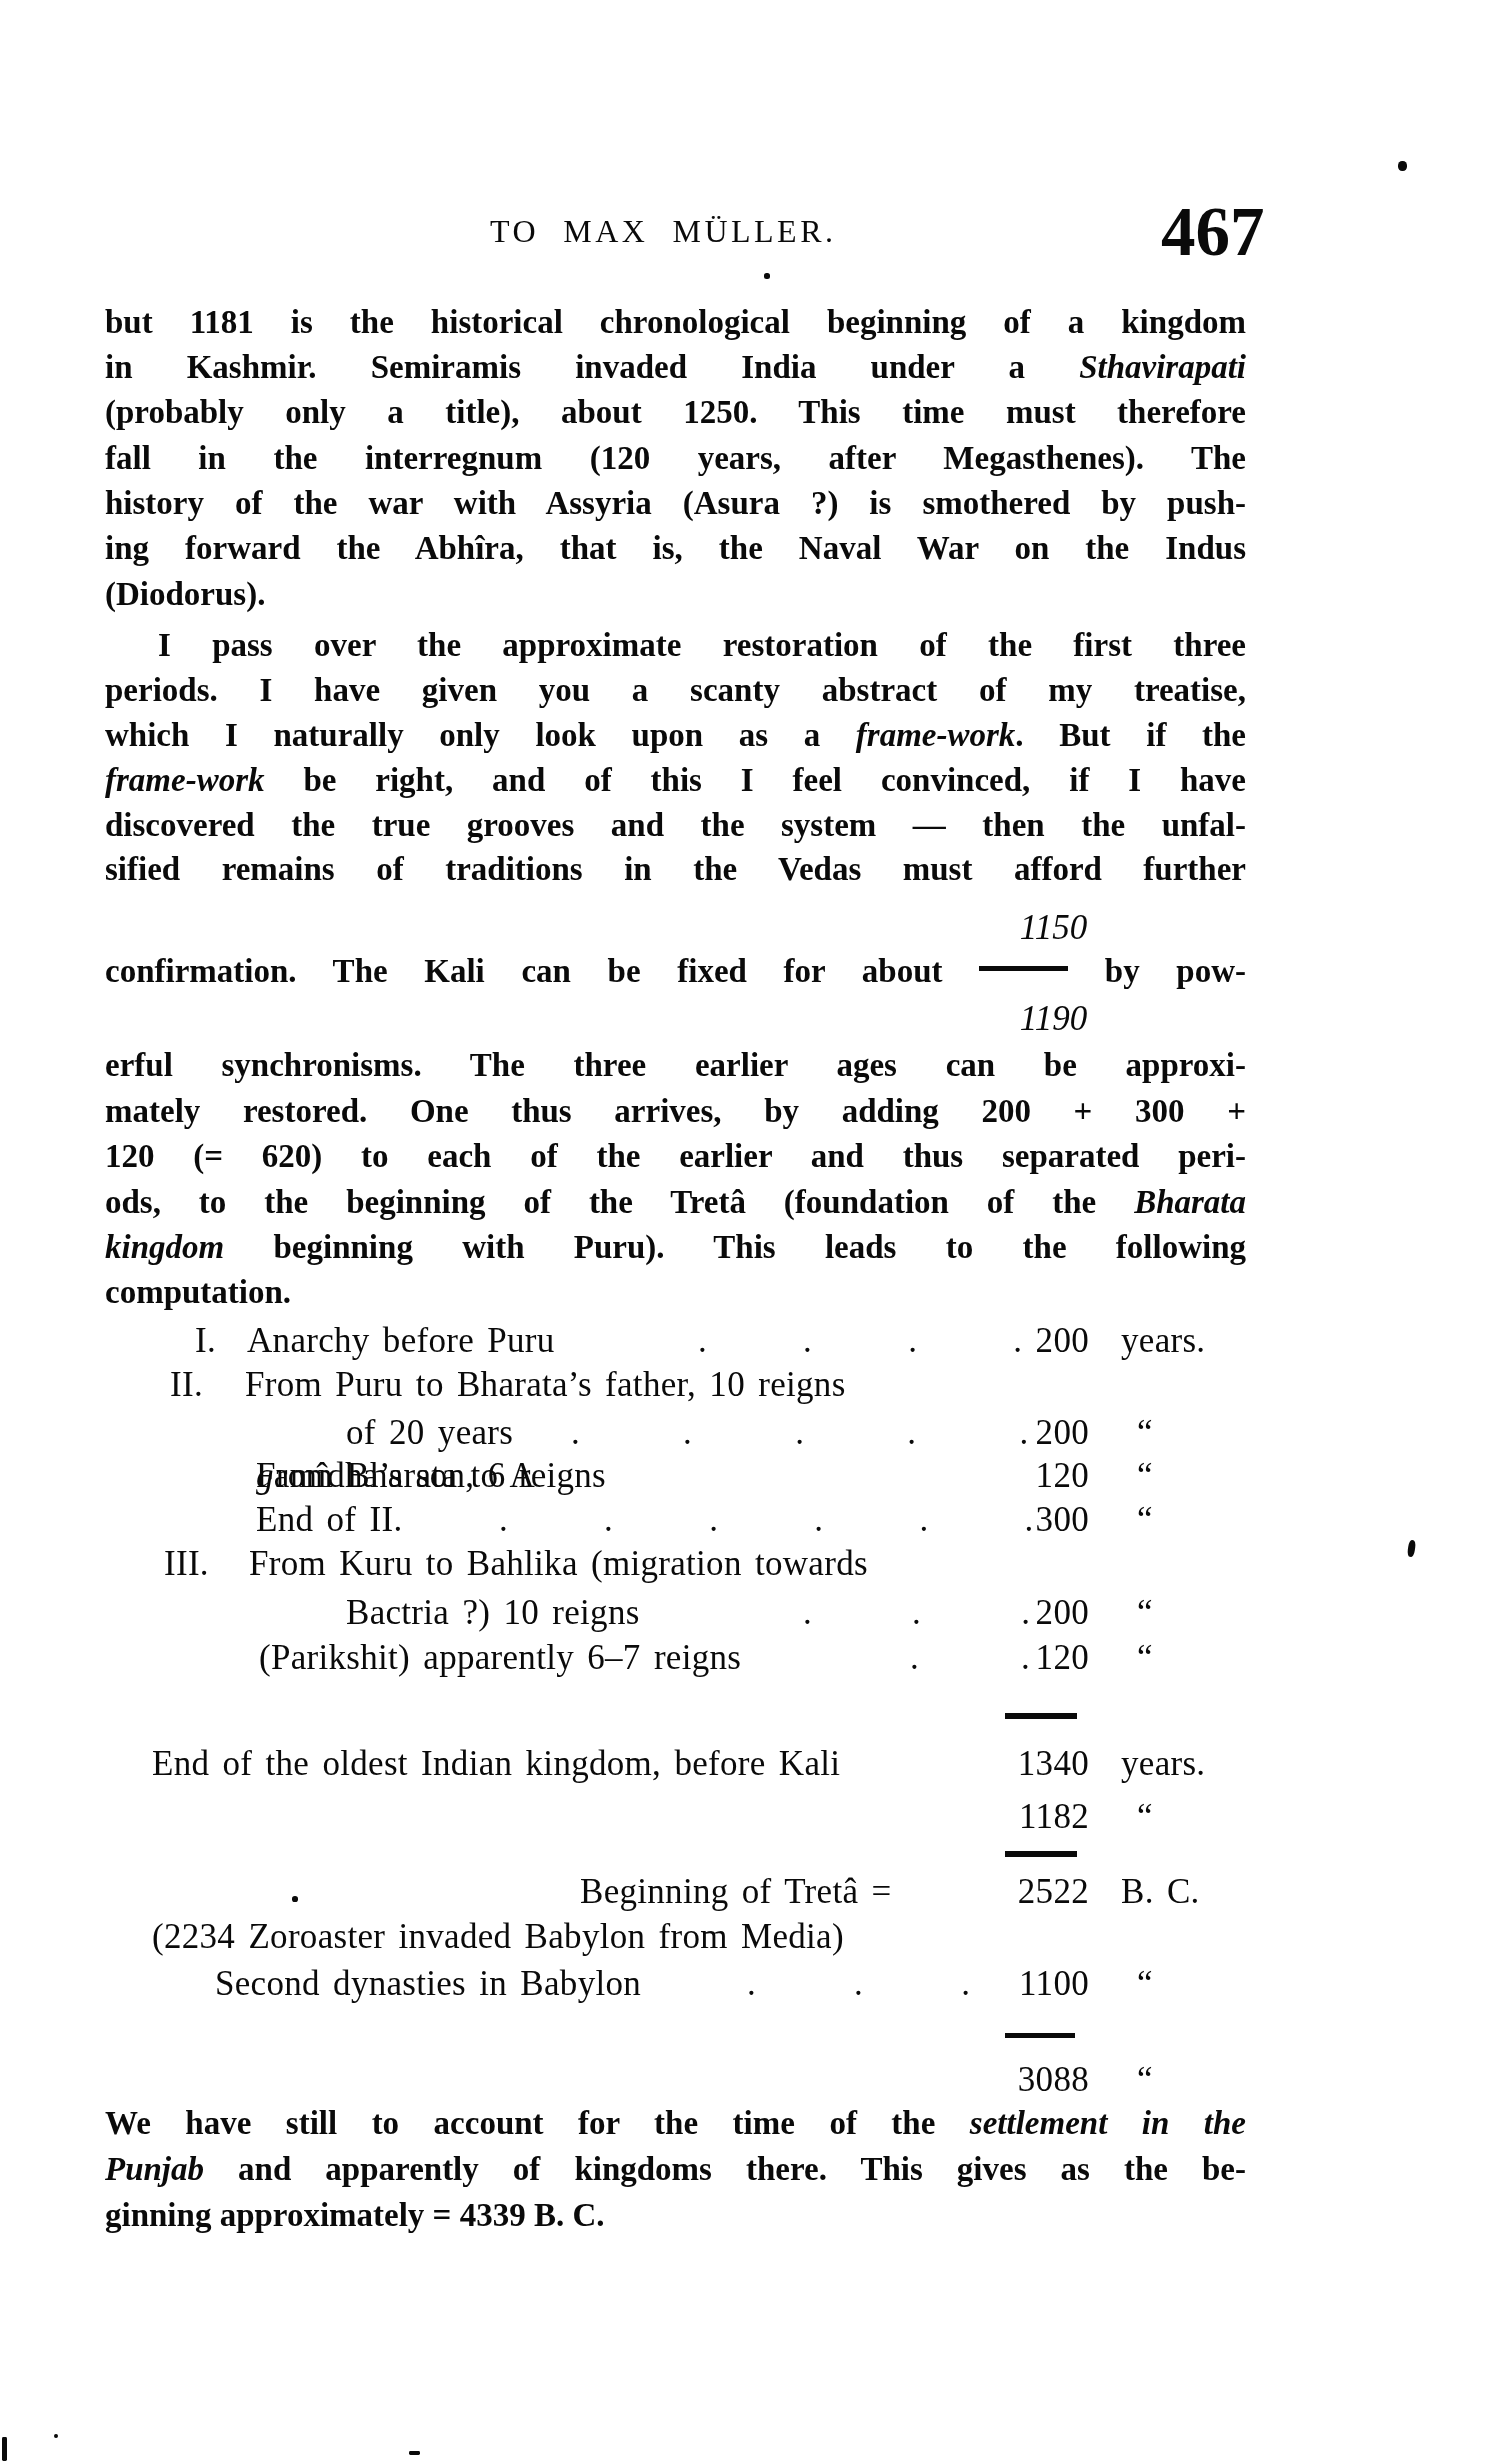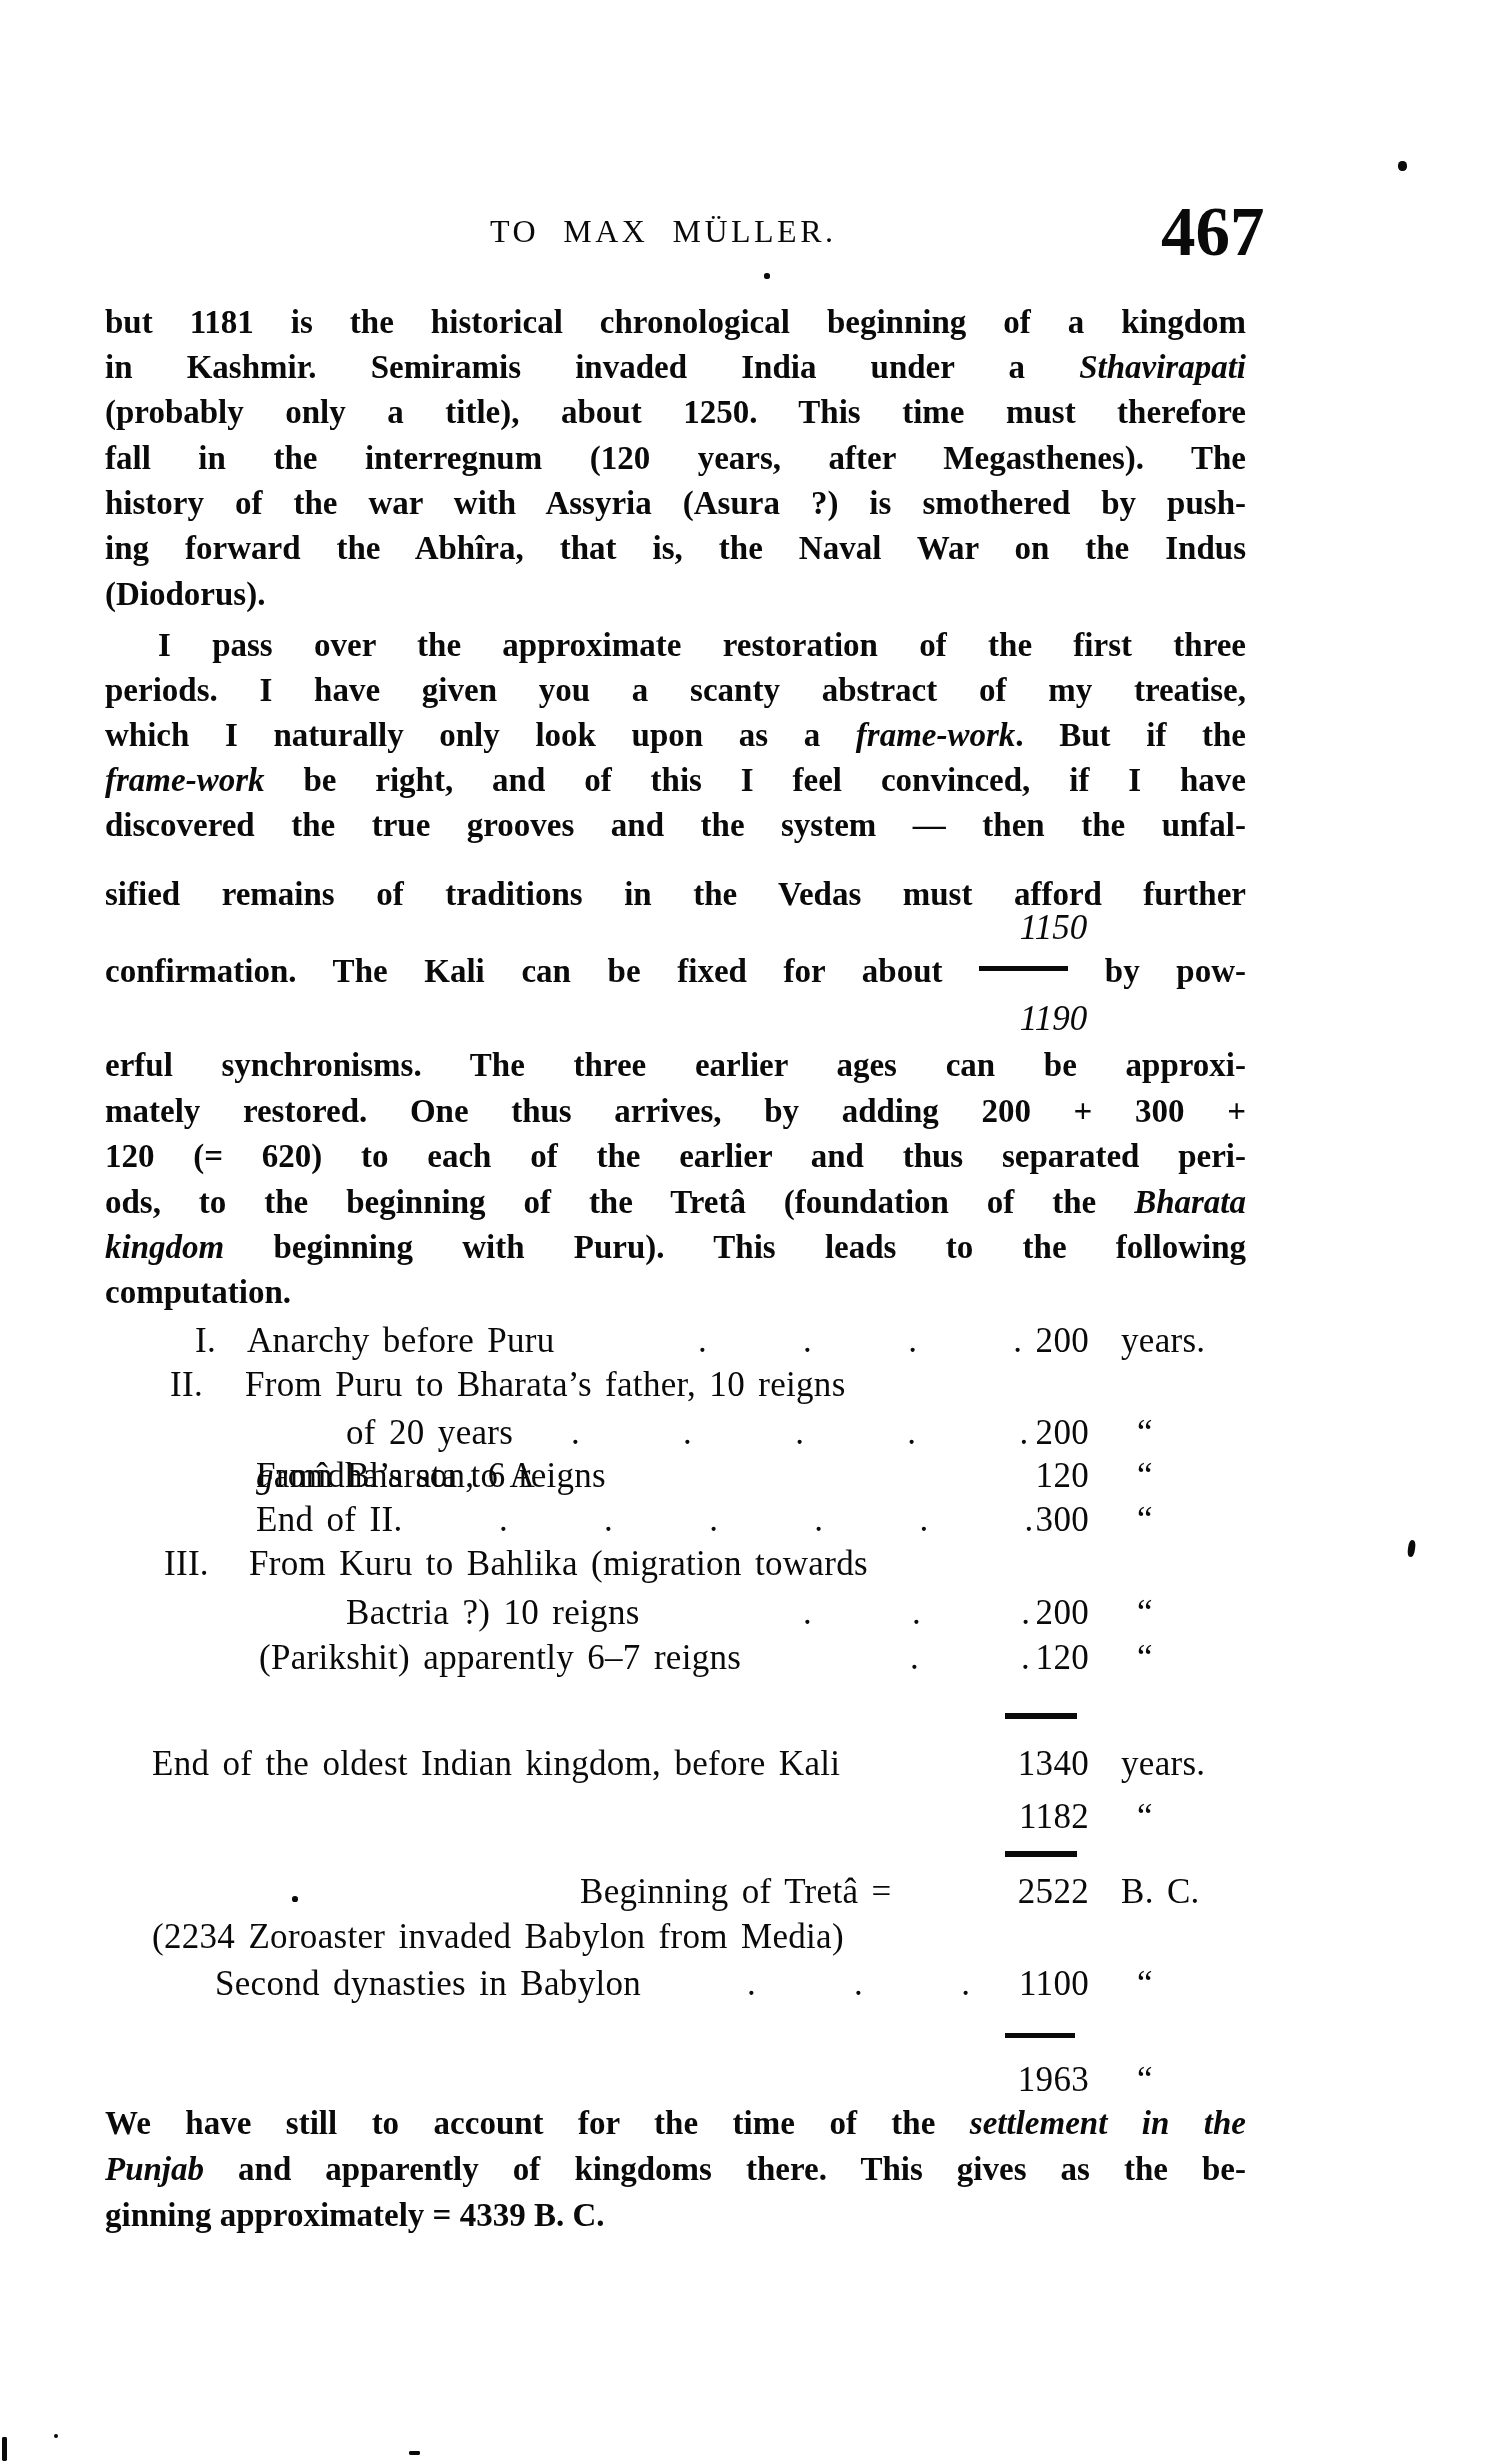--- a/index.html
+++ b/index.html
@@ -68,21 +68,21 @@
   <div class="bl j" style="top:436px"><span>fall in the interregnum (120 years, after Megasthenes).  The</span></div>
   <div class="bl j" style="top:481px"><span>history of the war with Assyria (Asura ?) is smothered by push-</span></div>
   <div class="bl j" style="top:526px"><span>ing forward the Abhîra, that is, the Naval War on the Indus</span></div>
   <div class="bl last" style="top:572px"><span>(Diodorus).</span></div>
 
   <div class="bl j indent" style="top:623px"><span>I pass over the approximate restoration of the first three</span></div>
   <div class="bl j" style="top:668px"><span>periods.  I have given you a scanty abstract of my treatise,</span></div>
   <div class="bl j" style="top:713px"><span>which I naturally only look upon as a </span><i>frame-work</i><span>.  But if the</span></div>
   <div class="bl j" style="top:758px"><i>frame-work</i><span> be right, and of this I feel convinced, if I have</span></div>
   <div class="bl j" style="top:803px"><span>discovered the true grooves and the system — then the unfal-</span></div>
-  <div class="bl j" style="top:872px"><span>sified remains of traditions in the Vedas must afford further</span></div>
+  <div class="bl j" style="top:847px"><span>sified remains of traditions in the Vedas must afford further</span></div>
 
   <div class="fnum" style="top:905px">1150</div>
   <div class="bl j" style="top:949px"><span>confirmation.  The Kali can be fixed for about </span><span class="fracbar"></span><span> by pow-</span></div>
   <div class="fnum" style="top:996px">1190</div>
 
   <div class="bl j" style="top:1043px"><span>erful synchronisms.  The three earlier ages can be approxi-</span></div>
   <div class="bl j" style="top:1089px"><span>mately restored.  One thus arrives, by adding 200 + 300 +</span></div>
   <div class="bl j" style="top:1134px"><span>120 (= 620) to each of the earlier and thus separated peri-</span></div>
   <div class="bl j" style="top:1180px"><span>ods, to the beginning of the Tretâ (foundation of the </span><i>Bharata</i></div>
   <div class="bl j" style="top:1225px"><i>kingdom</i><span> beginning with Puru).  This leads to the following</span></div>
@@ -154,21 +154,21 @@
     <span class="clabel" style="left:47px"><span>(2234 Zoroaster invaded Babylon from Media)</span></span>
   </div>
   <div class="crow" style="top:1961px">
     <span class="clabel" style="left:110px"><span>Second dynasties in Babylon</span></span>
     <span class="cdots" style="left:642px;word-spacing:89px">. . .</span>
     <span class="cval">1100</span>
     <span class="cunit qt">“</span>
   </div>
   <div class="sumrule" style="top:2033px;left:1005px;width:70px;height:4.9px"></div>
   <div class="crow" style="top:2057px">
-    <span class="cval">1963</span>
+    <span class="cval">3088</span>
     <span class="cunit qt">“</span>
   </div>
 
   <div class="bl j" style="top:2101px"><span>We have still to account for the time of the </span><i>settlement in the</i></div>
   <div class="bl j" style="top:2147px"><i>Punjab</i><span> and apparently of kingdoms there.  This gives as the be-</span></div>
   <div class="bl last" style="top:2193px"><span>ginning approximately = 4339 B. C.</span></div>
 
   <div class="speck" style="top:161px;left:1398px;width:9px;height:9.8px"></div>
   <div class="speck" style="top:273px;left:764px;width:5.6px;height:5.6px"></div>
   <div class="speck" style="top:1540px;left:1408px;width:7px;height:17.4px;border-radius:40%;transform:rotate(8deg)"></div>

